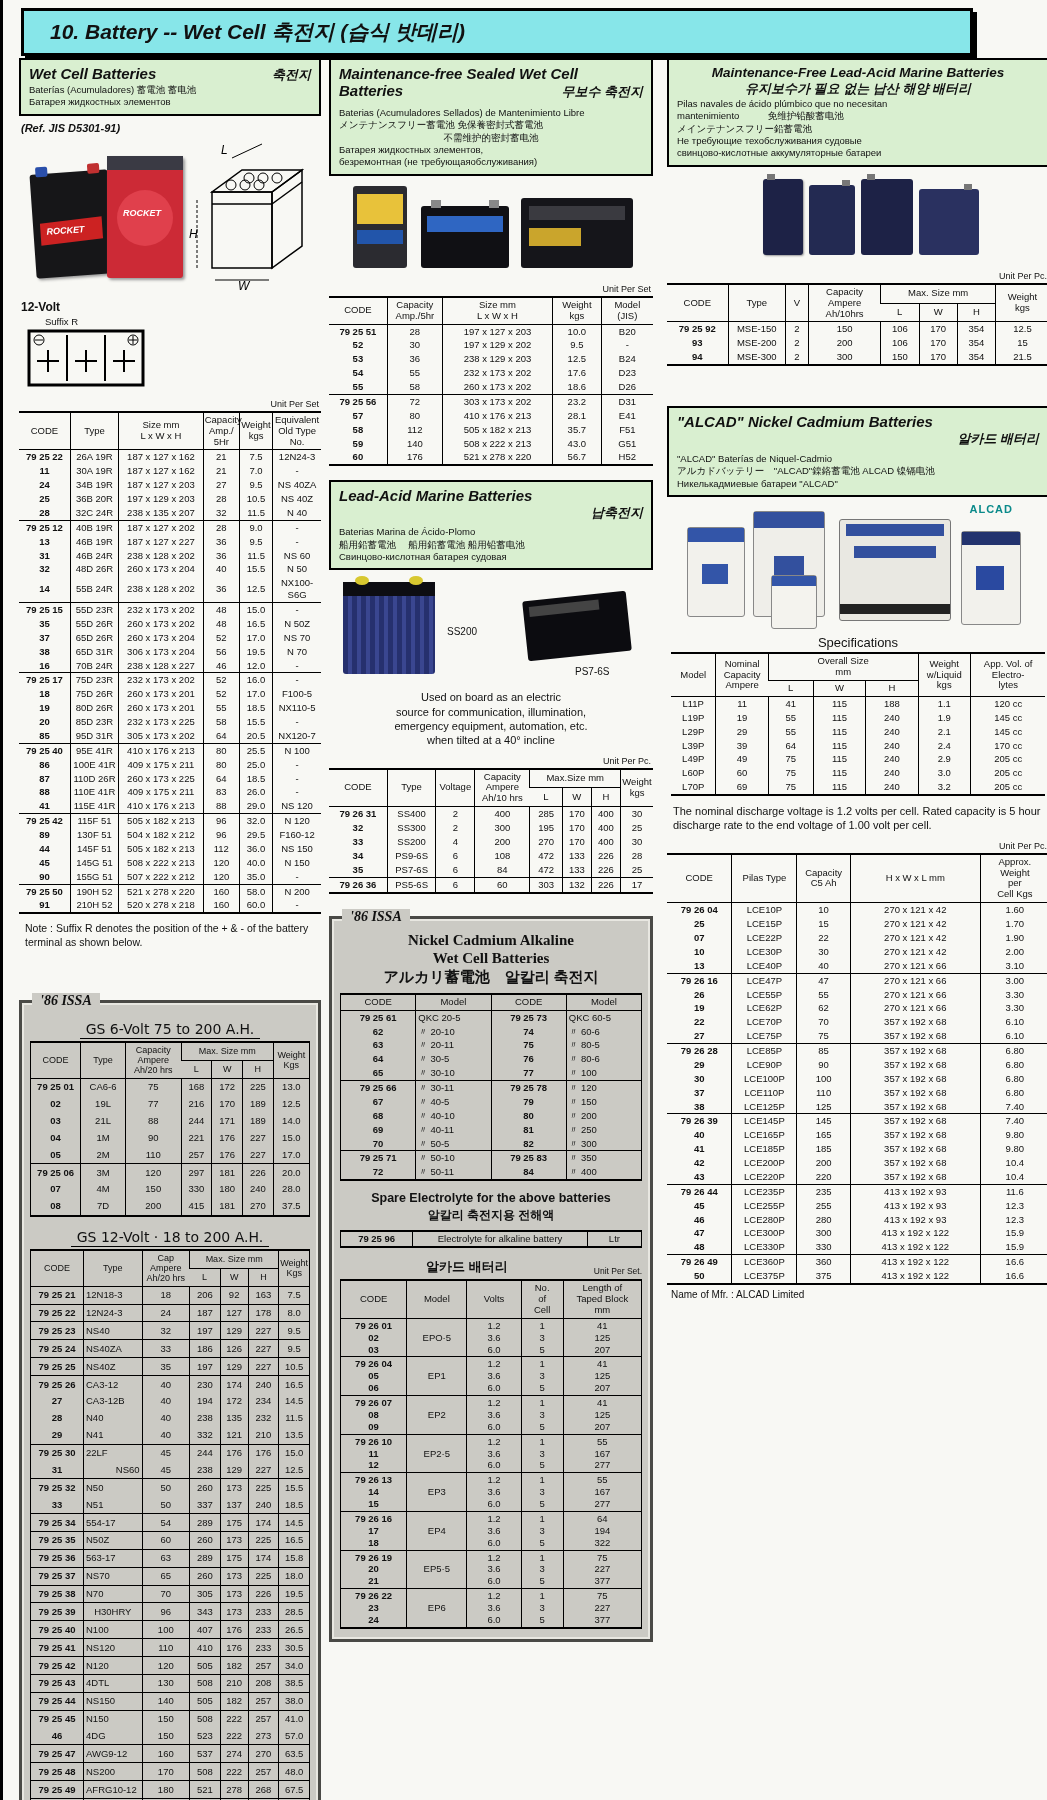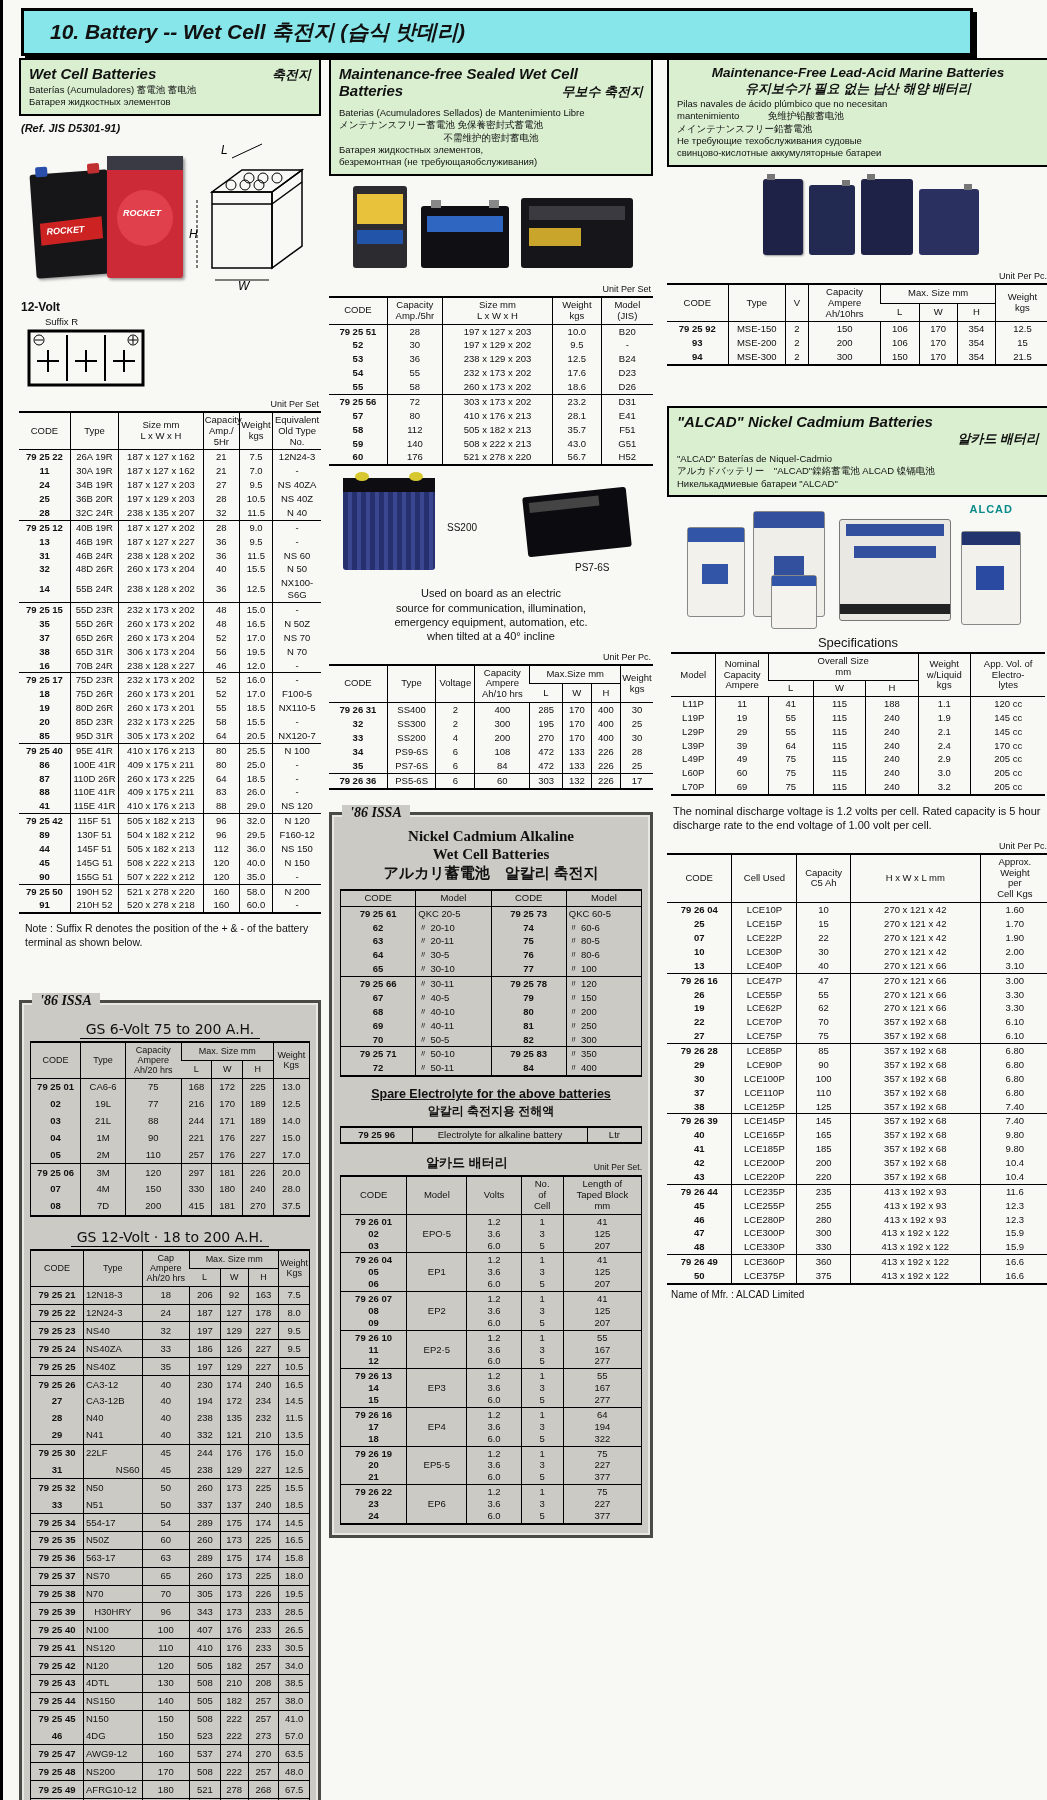--- a/index.html
+++ b/index.html
@@ -42,21 +42,21 @@
   .issa-panel{background:#cbcac4;border:3px solid #4a4a46;box-shadow:inset 0 0 0 2px #e8e7e1;padding:12px 8px 10px 8px;position:relative;}
   .issa-tag{position:absolute;top:-10px;left:10px;background:#cbcac4;padding:0 8px;font-family:"Liberation Serif",serif;font-weight:bold;font-style:italic;font-size:14px;}
   .gs-title{text-align:center;font-size:14px;margin:6px 0 4px 0;font-family:"DejaVu Sans",sans-serif;}
   .gs-title span{border-bottom:1.5px solid #000;padding:0 6px 1px 6px;}
   table.gs th{font-size:9px;}
   table.gs td{font-size:9.5px;padding:2.5px 2px;}
   table.gs th+th,table.gs td+td{border-left:1px solid #000;}
   table.gs tr.gs td{border-top:1.5px solid #000;}
   
   .nc-title{font-family:"Liberation Serif",serif;font-weight:bold;text-align:center;font-size:15px;line-height:1.25;}
-  .spare{font-weight:bold;text-align:center;font-size:12.5px;margin-top:10px;text-decoration:underline;}
+  .spare{font-weight:bold;text-align:center;font-size:12.5px;margin-top:10px;}
   .spare-kr{font-weight:bold;text-align:center;font-size:12px;margin:2px 0 6px 0;}
   .alkad-row{display:flex;justify-content:space-between;align-items:flex-end;margin-top:10px;}
   .alkad-t{font-weight:bold;font-size:13px;flex:1;text-align:center;}
   .small-unit{font-size:8.5px;}
   .mfr{font-size:10px;margin:4px 0 0 4px;}
   .used{font-size:11px;white-space:pre-line;text-align:center;line-height:1.3;margin-top:6px;}
   .caption{font-size:10px;text-align:center;}
   .spec-cap{font-size:13px;text-align:center;margin:2px 0;}
   .alcad-brand{color:#0a8a8a;font-weight:bold;font-size:11px;letter-spacing:1px;}
   svg text{font-family:"Liberation Sans",sans-serif;}
@@ -973,20 +973,27 @@
           <tr>
             <td class="code">60</td>
             <td>176</td>
             <td>521 x 278 x 220</td>
             <td>56.7</td>
             <td>H52</td>
           </tr>
         </tbody>
     </table>
 
+    <div class="greenbox" style="margin-top:14px;">
+      <div class="gb-title">Lead-Acid Marine Batteries</div>
+      <div class="gb-kr" style="text-align:right;">납축전지</div>
+      <div class="gb-sub" style="margin-top:4px;">Baterias Marina de Ácido-Plomo</div>
+      <div class="gb-sub">船用鉛蓄電池　 船用鉛蓄電池 船用铅蓄电池</div>
+      <div class="gb-sub">Свинцово-кислотная батарея судовая</div>
+    </div>
 
     <div class="photoband" style="height:110px;">
       <div class="bat" style="left:14px;top:8px;width:92px;height:92px;background:repeating-linear-gradient(90deg,#26306e 0 5px,#3a4690 5px 9px);">
         <div style="position:absolute;left:0;top:0;width:100%;height:14px;background:#0d0d12;"></div>
         <div style="position:absolute;left:12px;top:-6px;width:14px;height:9px;background:#d8c830;border-radius:50%;"></div>
         <div style="position:absolute;right:12px;top:-6px;width:14px;height:9px;background:#d8c830;border-radius:50%;"></div>
       </div>
       <div class="caption" style="position:absolute;left:118px;top:52px;">SS200</div>
       <div class="bat" style="left:196px;top:22px;width:104px;height:60px;background:#0c0c10;transform:rotate(-6deg);">
         <div style="position:absolute;left:6px;top:6px;width:70px;height:10px;background:#444;"></div>
@@ -1591,21 +1598,21 @@
       <colgroup>
           <col style="width:17%">
           <col style="width:17%">
           <col style="width:14%">
           <col style="width:34%">
           <col style="width:18%">
         </colgroup>
       <thead>
         <tr>
           <th>CODE</th>
-          <th>Cell Used</th>
+          <th>Pilas Type</th>
           <th>Capacity
 C5 Ah</th>
           <th>H x W x L mm</th>
           <th>Approx.
 Weight
 per
 Cell Kgs</th>
         </tr>
       </thead>
       <tbody>

